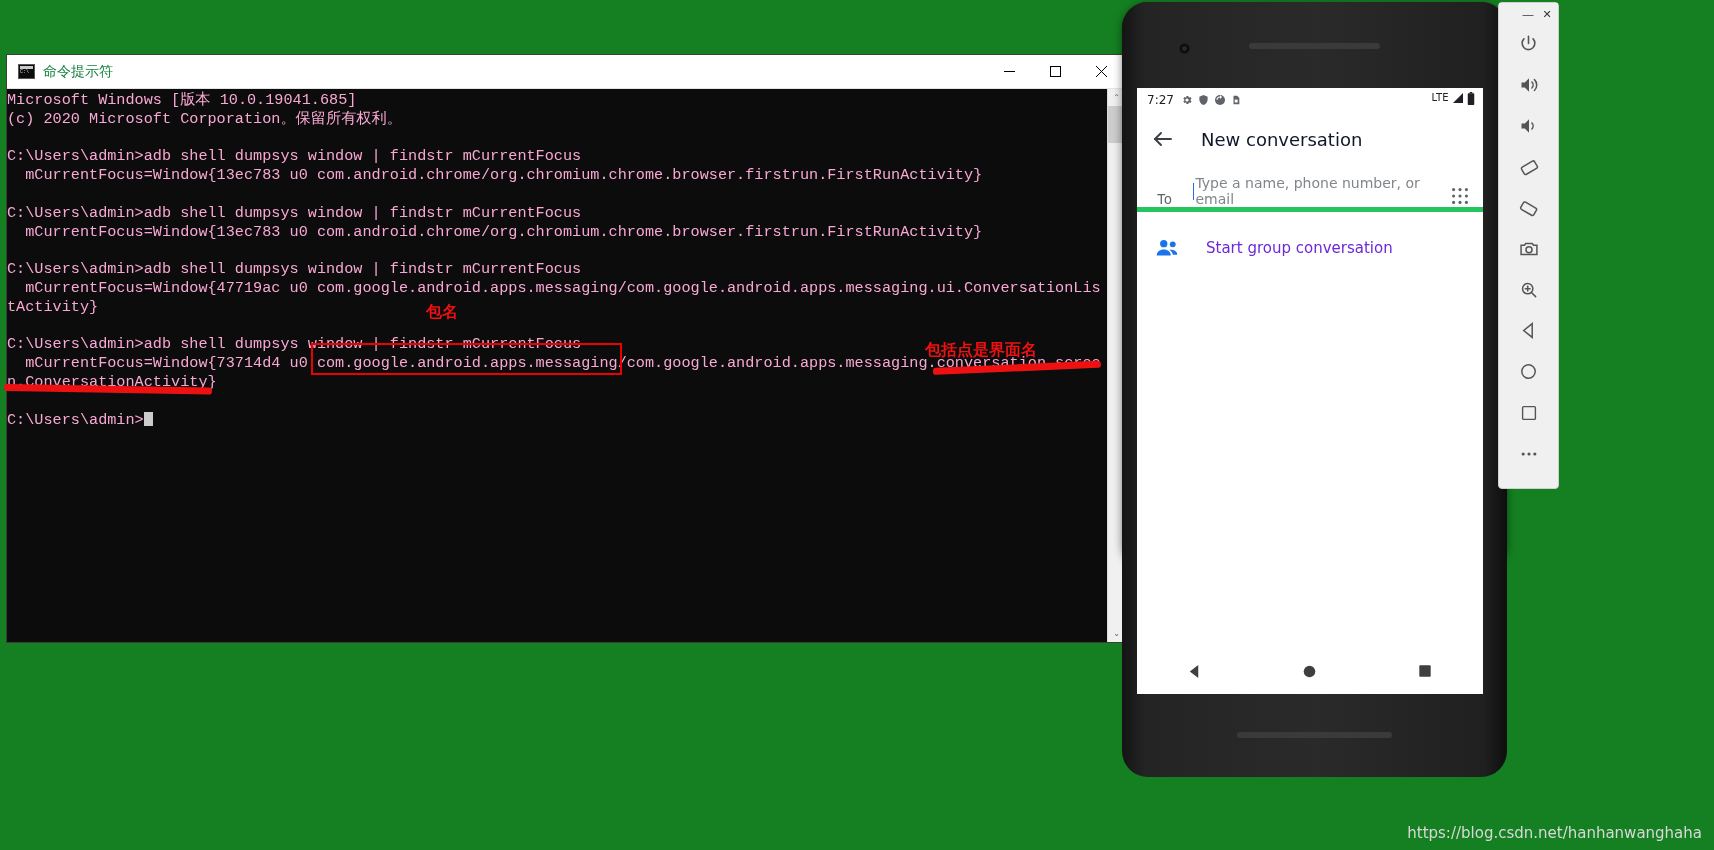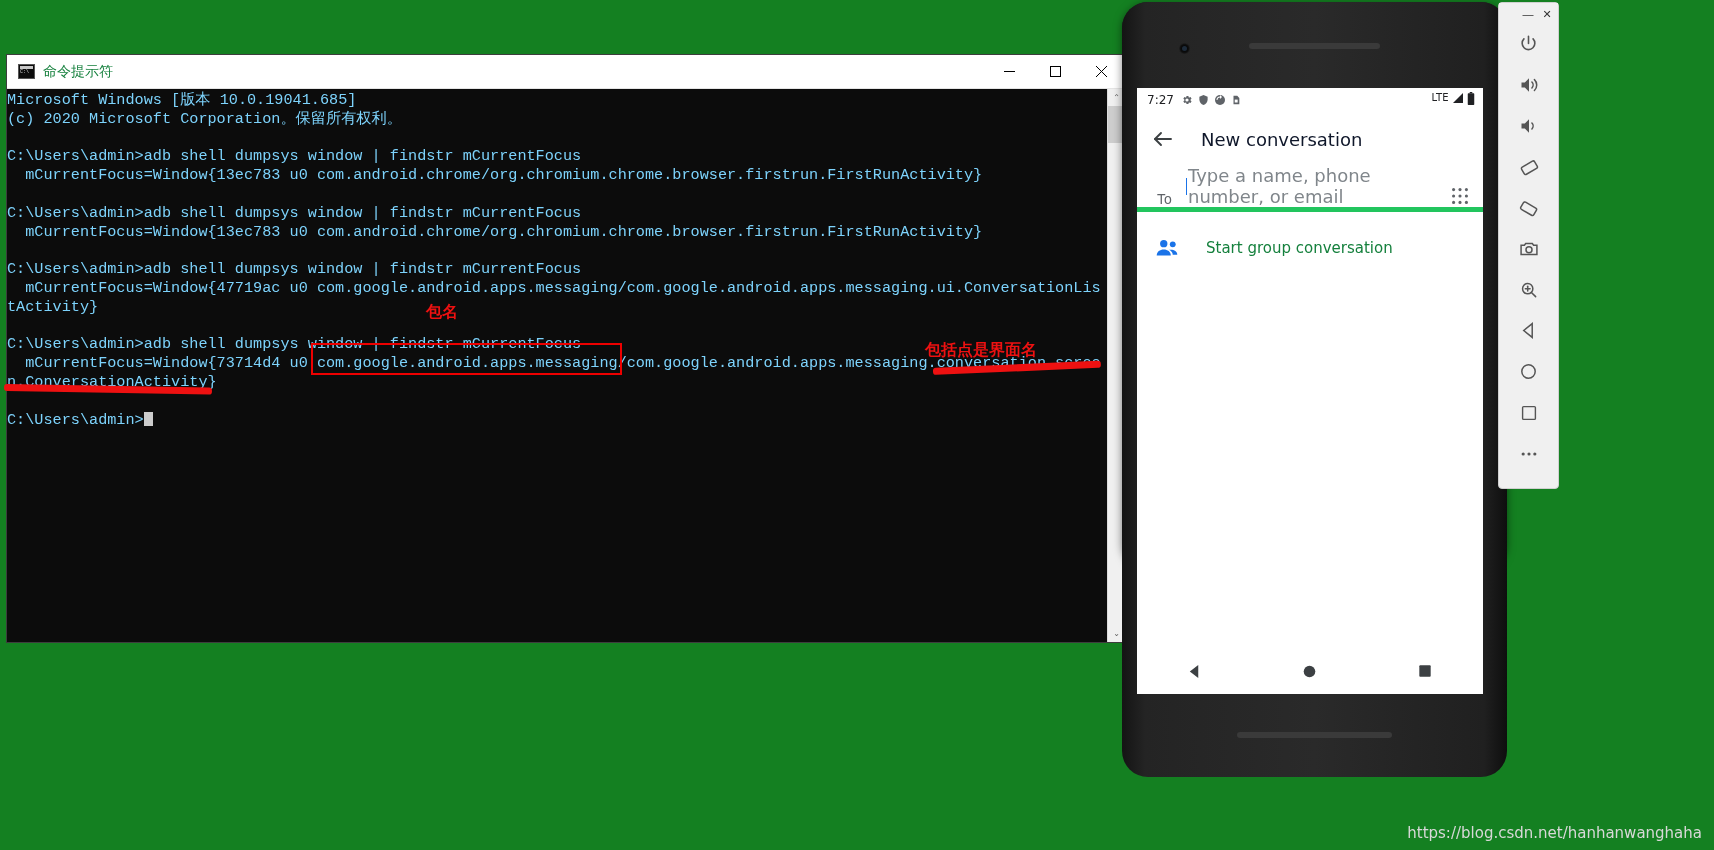--- a/index.html
+++ b/index.html
@@ -52,21 +52,21 @@
   #cmd-body {
     position: absolute; left: 0; top: 34px;
     width: 1117px; height: 553px;
     background: #0c0c0c; overflow: hidden;
   }
   #cmd-text {
     position: absolute; left: 0; top: 2px;
     width: 1100px;
     font-family: "Liberation Mono", "DejaVu Sans Mono", monospace;
     font-size: 15.2px; line-height: 18.8px;
-    color: #7dd3fc;
+    color: #f9a8d4;
     white-space: pre;
     letter-spacing: 0px;
   }
   #cmd-text div { white-space: pre; }
 
   
   .caret {
     display: inline-block; width: 9px; height: 14px;
     background: #cccccc; vertical-align: -2px;
   }
@@ -176,31 +176,31 @@
   #to-row {
     height: 46px; display: flex; align-items: flex-end;
     padding: 0 12px 0 20px; background: #fff;
     border-bottom: 5px solid #22c55e;
   }
   #to-label { font-size: 14px; color: #5f6368; width: 38px; }
   #to-input-wrap { flex: 1 1 auto; display: flex; align-items: center; position: relative; }
   #to-caret {
     width: 1.5px; height: 17px; background: #1a73e8; margin-right: 1px;
   }
-  #to-placeholder { font-size: 18px; color: #80868b; font-family: "DejaVu Sans", sans-serif; }
+  #to-placeholder { font-size: 14px; color: #80868b; font-family: "DejaVu Sans", sans-serif; }
   #dialpad-icon { margin-left: auto; width: 22px; height: 22px; flex:0 0 auto; }
 
   
   #group-row {
     height: 56px; display: flex; align-items: center;
     padding-left: 17px; background: #fff; margin-top: 8px;
   }
   #group-icon { width: 26px; height: 26px; flex: 0 0 auto; }
   #group-label {
-    margin-left: 26px; font-size: 15px; color: #15803d;
+    margin-left: 26px; font-size: 15px; color: #6d28d9;
     font-family: "DejaVu Sans", sans-serif;
   }
 
   
   #navbar {
     position: absolute; left: 0; bottom: 0;
     width: 346px; height: 46px; background: #fff;
     display: flex; align-items: center; justify-content: space-around;
   }
   .nav-btn { display: flex; align-items: center; justify-content: center; width: 60px; height: 46px; }

